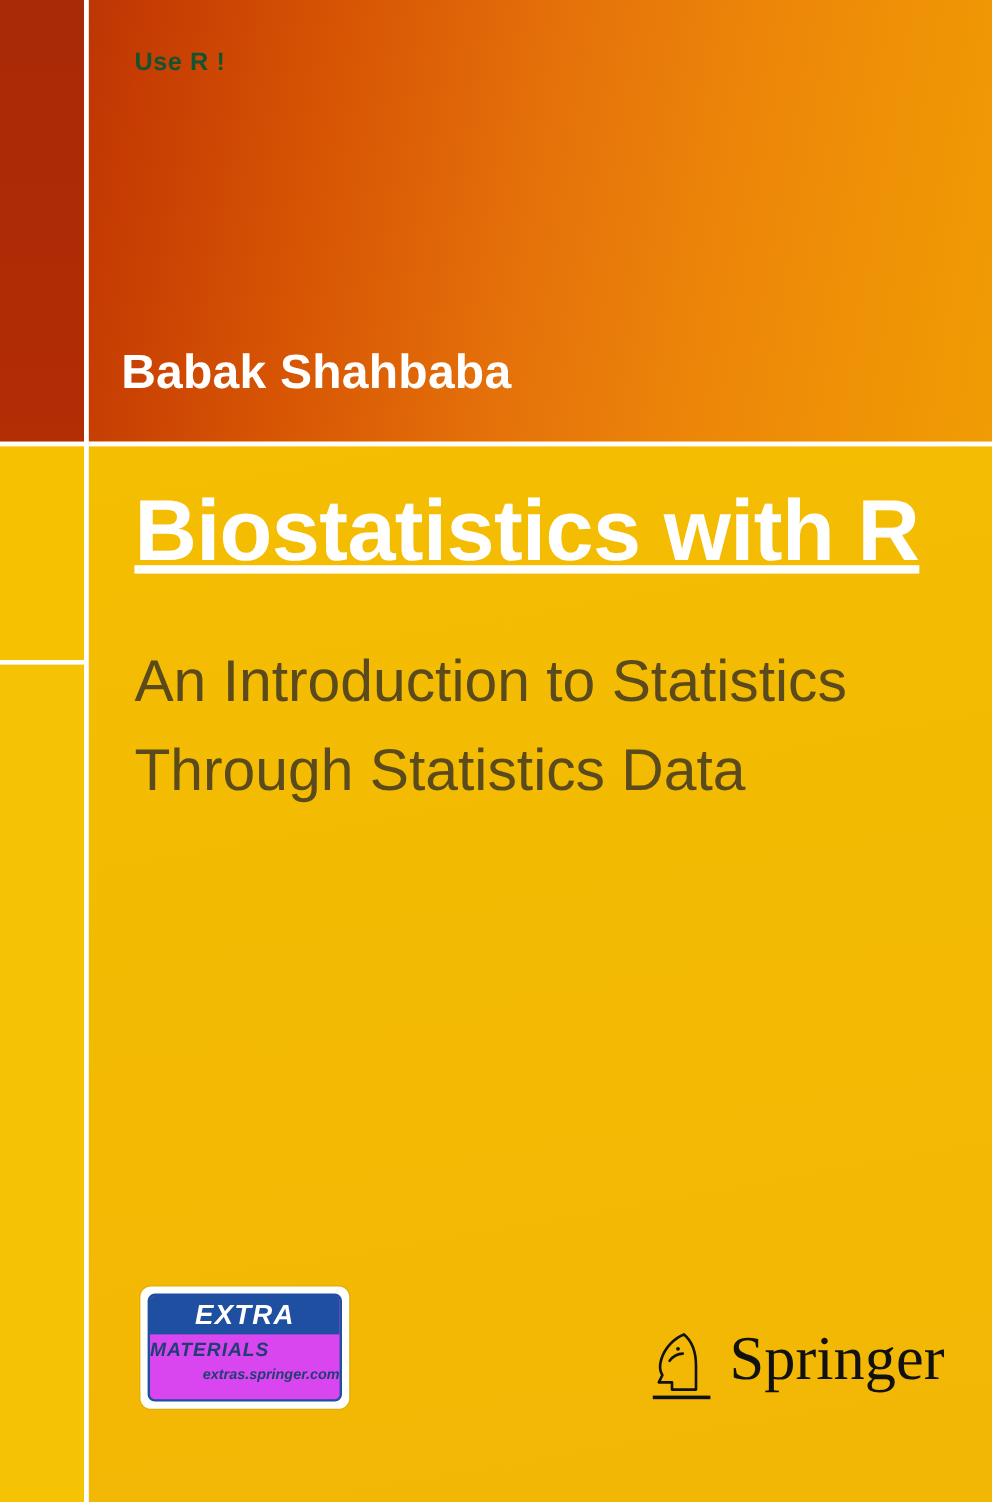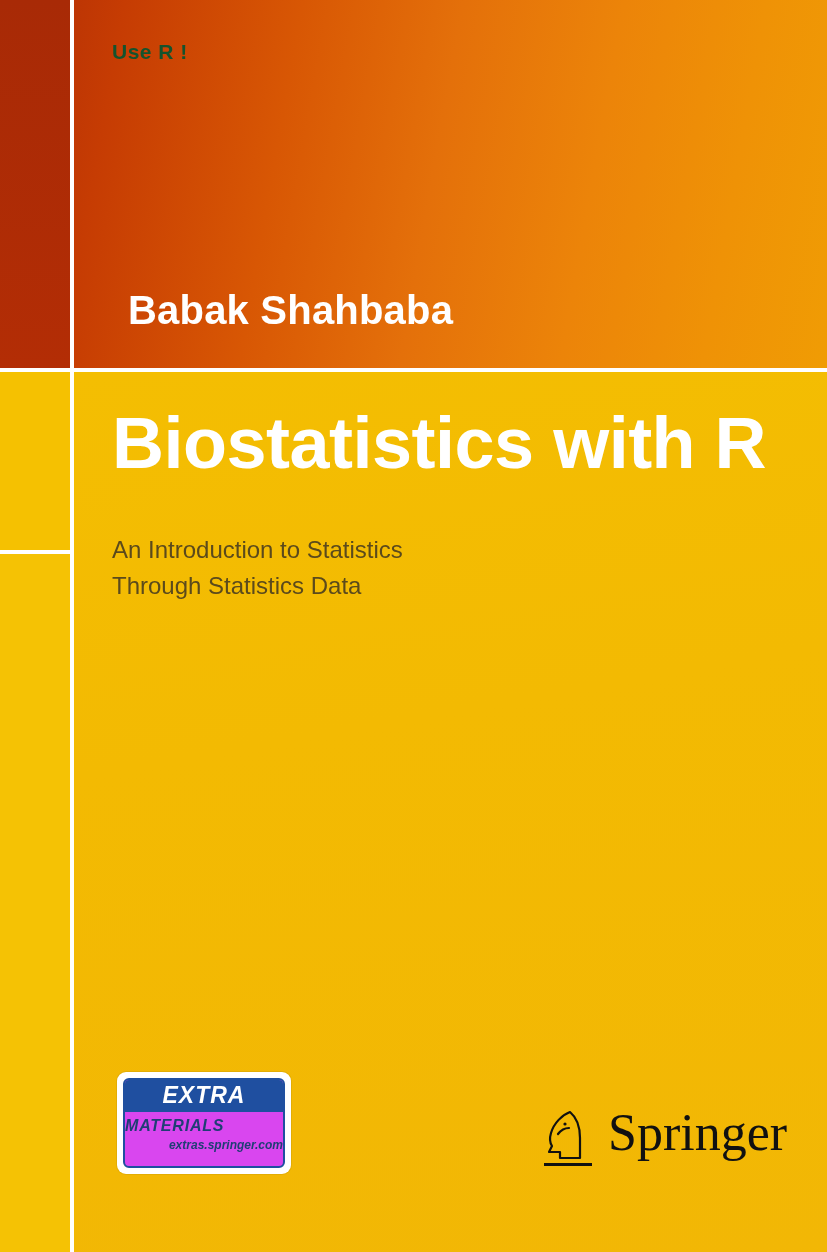--- a/index.html
+++ b/index.html
@@ -85,21 +85,21 @@
     top: 40px;
     color: #14532d;
     font-size: 21px;
     font-weight: bold;
     letter-spacing: 0.5px;
   }
 
   
   .author {
     position: absolute;
-    left: 128px;
+    left: 101px;
     top: 288px;
     color: #ffffff;
     font-size: 40px;
     font-weight: bold;
     letter-spacing: 0.2px;
   }
 
   
   .body-area {
     position: absolute;
@@ -113,29 +113,30 @@
   .title {
     position: absolute;
     left: 112px;
     top: 406px;
     width: 690px;
     color: #ffffff;
     font-size: 72px;
     font-weight: bold;
     line-height: 1.05;
     letter-spacing: -0.5px;
+    text-decoration: underline;
   }
 
   .subtitle {
     position: absolute;
     left: 112px;
     top: 532px;
     width: 640px;
     color: #5b4a1c;
-    font-size: 24px;
+    font-size: 49px;
     font-weight: 400;
     line-height: 1.5;
   }
 
   
   .extra-badge {
     position: absolute;
     left: 117px;
     top: 1072px;
     width: 174px;

